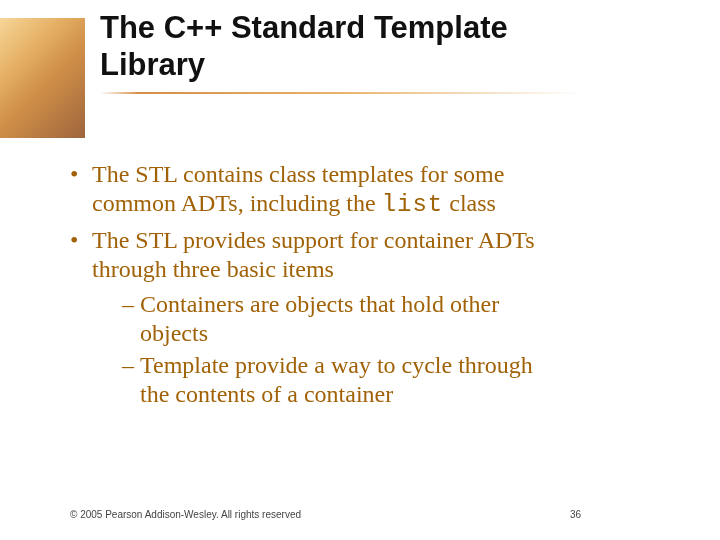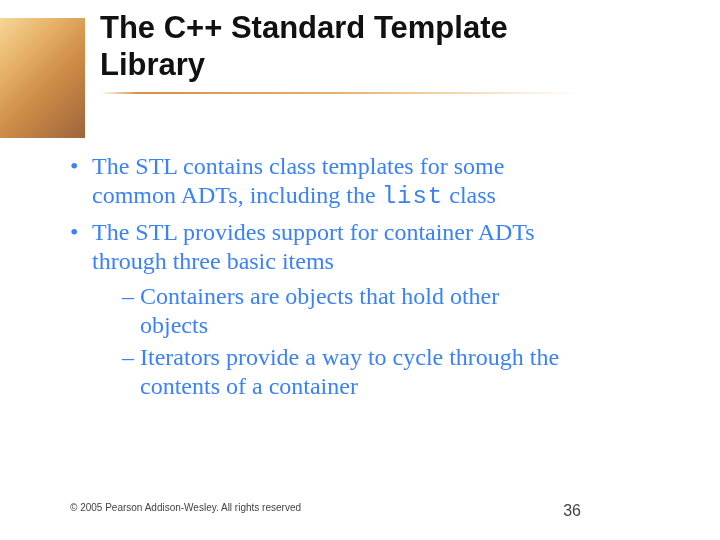--- a/index.html
+++ b/index.html
@@ -55,24 +55,24 @@
     background: linear-gradient(to right,
        rgba(210,130,50,0) 0%,
        rgba(210,130,50,0.9) 8%,
        rgba(230,170,90,0.9) 50%,
        rgba(210,130,50,0) 100%);
   }
   .body {
     position: absolute;
     left: 70px;
     right: 50px;
-    top: 152px;
+    top: 160px;
     font-size: 24px;
     line-height: 1.22;
-    color: #3b82f6;
+    color: #a16207;
   }
   ul.bullets {
     list-style: none;
     margin: 0;
     padding: 0;
   }
   ul.bullets > li {
     position: relative;
     padding-left: 22px;
     margin-bottom: 6px;
@@ -109,24 +109,24 @@
   .footer {
     position: absolute;
     left: 70px;
     right: 30px;
     bottom: 20px;
     font-family: Arial, Helvetica, sans-serif;
     font-size: 10px;
     color: #444;
     display: flex;
     justify-content: space-between;
-    align-items: flex-start;
+    align-items: center;
   }
   .page-num {
-    font-size: 16px;
+    font-size: 10px;
     color: #444;
   }
 </style>
 </head>
 <body>
 
 <div class="slide">
 
   <div class="deco-left"></div>
 
@@ -137,21 +137,21 @@
 
   <div class="body">
     <ul class="bullets">
       <li>
         <span>The STL contains class templates for some common ADTs, including the </span><span class="code">list</span><span> class</span>
       </li>
       <li>
         <span>The STL provides support for container ADTs through three basic items</span>
         <ul class="subs">
           <li>Containers are objects that hold other objects</li>
-          <li>Iterators provide a way to cycle through the contents of a container</li>
+          <li>Template provide a way to cycle through the contents of a container</li>
         </ul>
       </li>
     </ul>
   </div>
 
   <div class="footer">
     <span>© 2005 Pearson Addison-Wesley. All rights reserved</span>
     <span class="page-num">36</span>
   </div>
 

